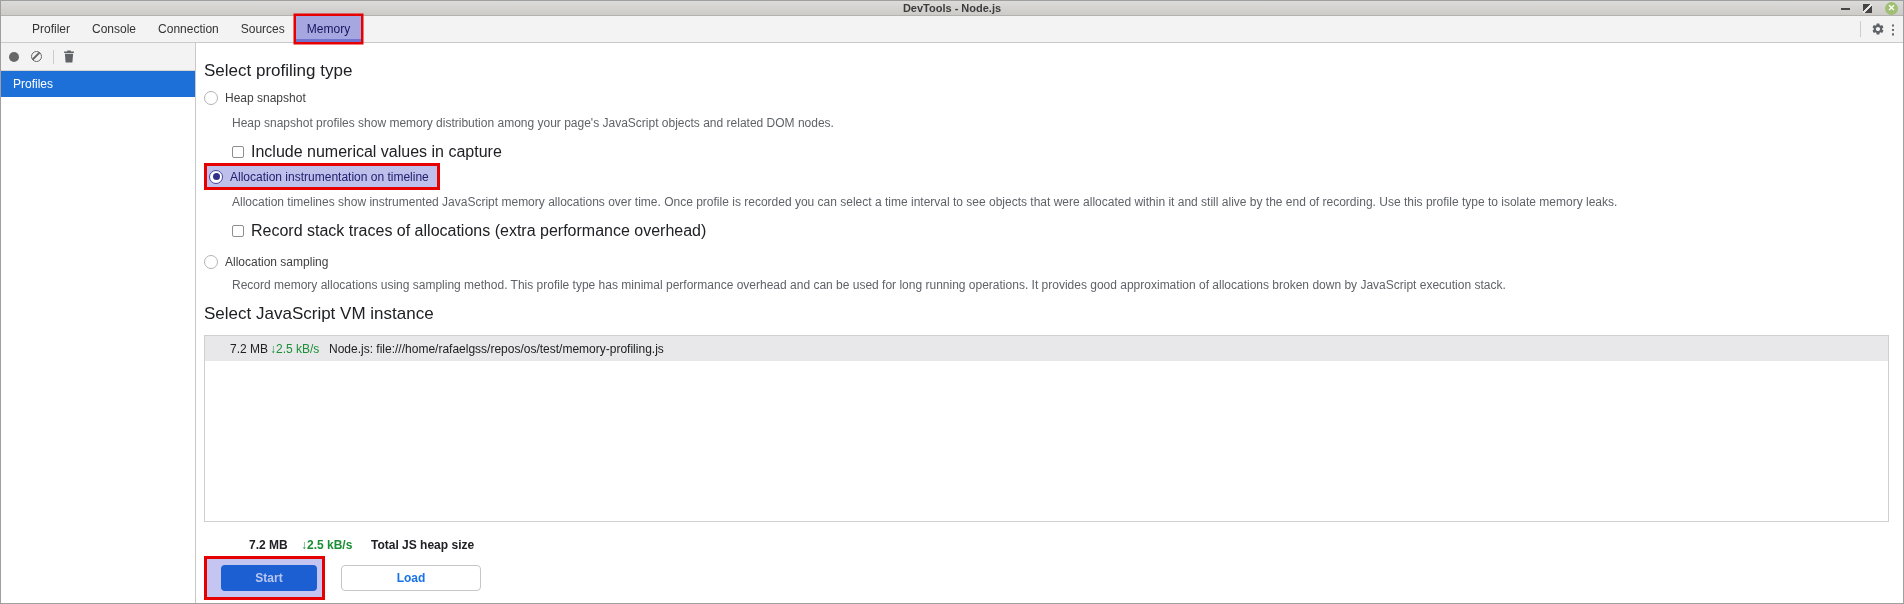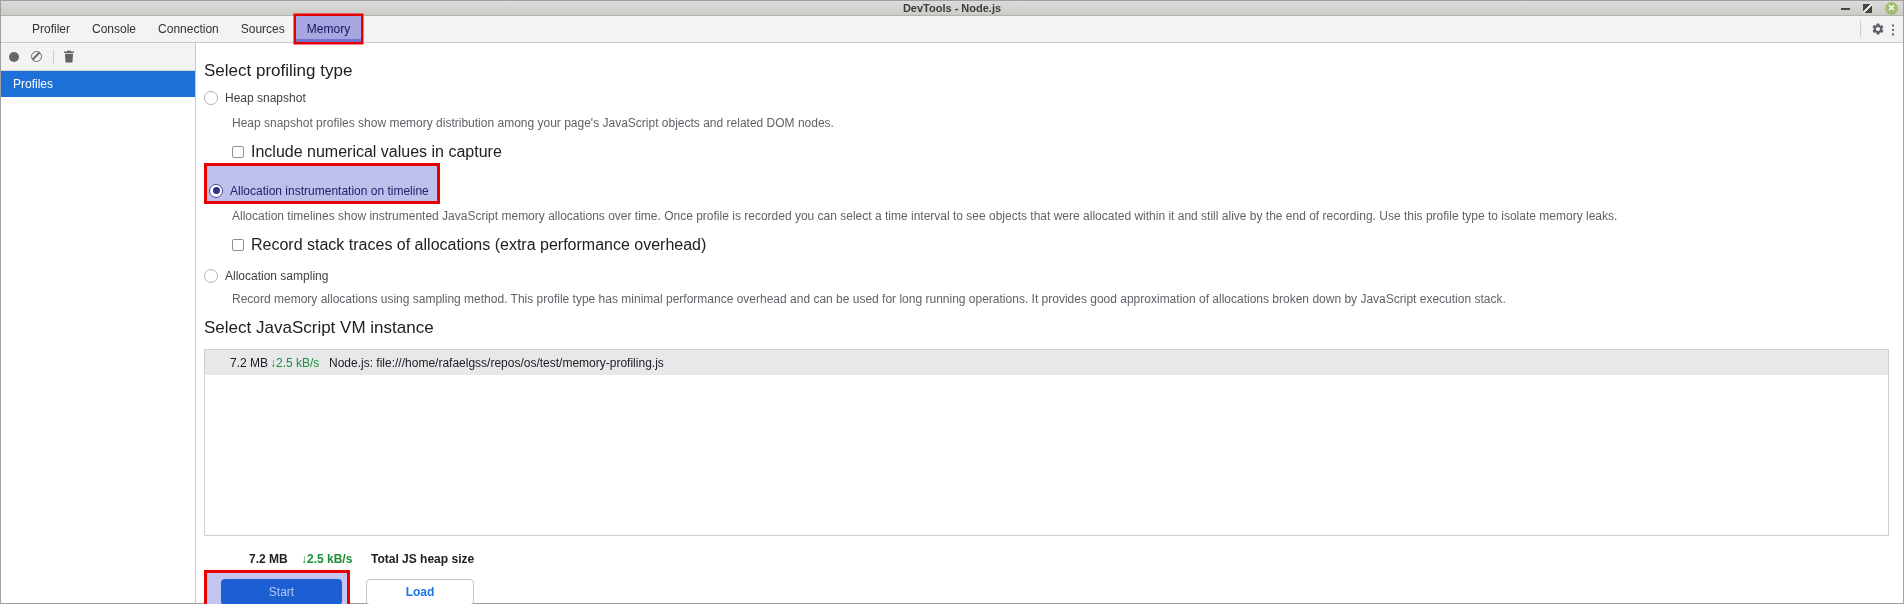--- a/index.html
+++ b/index.html
@@ -44,43 +44,43 @@
   .opt-row { display:flex; align-items:center; margin-top:13px; cursor:pointer; }
   .radio { width:14px; height:14px; border-radius:50%; border:1.5px solid #b3b3b3; background:#fff; flex:0 0 14px; position:relative; }
   .radio.checked { border-color:#45459e; }
   .radio.checked::after { content:""; position:absolute; left:2.5px; top:2.5px; width:7px; height:7px; border-radius:50%; background:#31318c; }
   .opt-label { font-size:12px; color:#404040; margin-left:7px; white-space:nowrap; }
   .desc { font-size:12px; color:#5f6368; margin:11px 0 0 28px; white-space:nowrap; line-height:14px; }
   .desc.tight { margin-top:5px; }
   .chk-row { display:flex; align-items:center; margin:13px 0 0 28px; cursor:pointer; }
   .checkbox { width:12px; height:12px; border:1px solid #8f8f8f; border-radius:2px; background:#fff; flex:0 0 12px; }
   .chk-label { font-size:16px; color:#202124; margin-left:7px; white-space:nowrap; }
-  .annotated-opt { display:inline-block; border:3px solid #e60000; background:#bfbfec; padding:15px 8px 1px 2px; margin-top:2px; }
+  .annotated-opt { display:inline-block; border:3px solid #e60000; background:#bfbfec; padding:1px 8px 1px 2px; margin-top:2px; }
   .annotated-opt .opt-row { margin-top:0; height:19px; }
   .annotated-opt .opt-label { color:#21216e; }
   .heading.h2 { margin-top:14px; }
   .mt16 { margin-top:15px; }
   .desc3 { margin-top:9px; }
 
   .vm-box { margin:14px 14px 0 0; height:187px; border:1px solid #d0d0d0; background:#fff; overflow:hidden; }
   .vm-row { height:25px; background:#e8e8eb; display:flex; align-items:center; font-size:12px; padding-left:25px; cursor:pointer; }
   .vm-size { width:40px; color:#202124; }
   .vm-rate { width:59px; color:#1a8f35; }
   .vm-name { color:#202124; white-space:nowrap; }
 
   .total-row { margin-top:16px; padding-left:45px; display:flex; font-size:12px; font-weight:bold; align-items:center; }
   .t-size { width:52px; color:#202124; }
   .t-rate { width:70px; color:#1a8f35; }
   .t-label { color:#202124; }
 
   .btn-row { margin-top:4px; display:flex; align-items:center; }
   .annotated-btn { border:3px solid #e60000; background:#c5c5f1; padding:6px 5px 6px 14px; display:inline-block; }
-  .start-btn { width:121px; height:26px; background:#1b5fd2; border:none; border-radius:4px; color:#b9c6ef; font-size:12px;
-               font-family:"Liberation Sans",sans-serif; cursor:pointer; display:block; }
-  .load-btn { width:108px; height:26px; background:#fff; border:1px solid #c6c6c6; border-radius:4px; color:#1a73e8; font-size:12px;
+  .start-btn { width:96px; height:26px; background:#1b5fd2; border:none; border-radius:4px; color:#b9c6ef; font-size:12px;
+               font-family:"Liberation Sans",sans-serif; cursor:pointer; display:block;font-weight:bold; }
+  .load-btn { width:140px; height:26px; background:#fff; border:1px solid #c6c6c6; border-radius:4px; color:#1a73e8; font-size:12px;
               font-weight:bold; font-family:"Liberation Sans",sans-serif; margin-left:16px; cursor:pointer; }
 </style>
 </head>
 <body>
 
 <div class="window">
 
   <div class="titlebar">
     <span class="title">DevTools - Node.js</span>
     <div class="win-controls">

